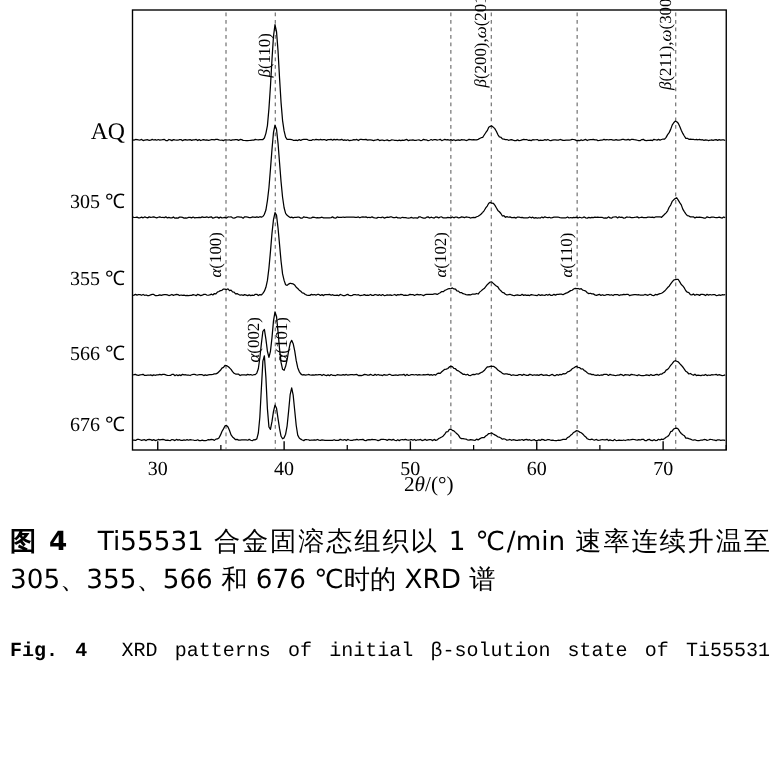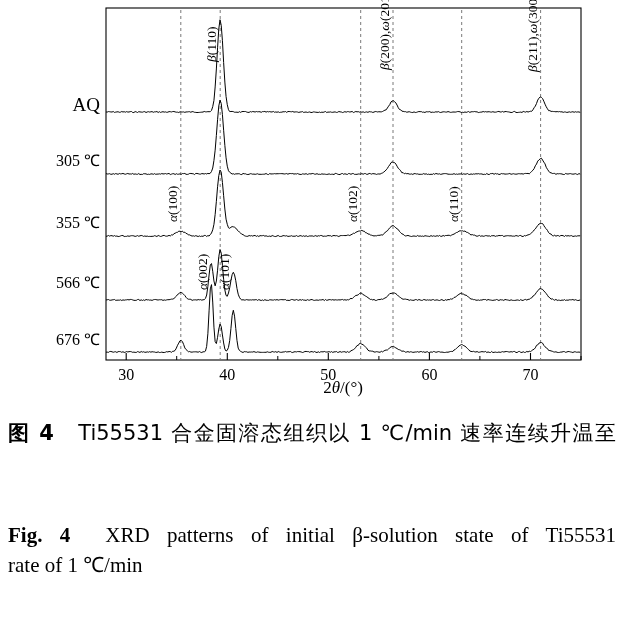--- a/index.html
+++ b/index.html
@@ -31,23 +31,23 @@
   }
   .cap-zh {
     top: 418px;
     font-family: "DejaVu Sans", sans-serif;
     font-size: 21px;
     line-height: 30px;
     text-align: justify;
   }
   .cap-zh b { font-weight: bold; }
   .cap-en {
-    top: 520px;
-    font-family: Liberation Serif, serif;
-    font-size: 21px;
+    top: 506px;
+    font-family: Liberation Mono, monospace;
+    font-size: 16px;
     line-height: 30px;
     text-align: justify;
   }
   .cap-en .lbl { font-weight: bold; }
   .cap-line { display: block; white-space: pre-wrap; }
   .cap-line.justify {
     text-align: justify;
     text-align-last: justify;
   }
 </style>
@@ -122,18 +122,18 @@
         <g transform="translate(457.7,222) rotate(-90)">
           <text x="0" y="0" text-anchor="start" font-family="Liberation Serif, serif" font-size="13.5"><tspan font-style="italic">α</tspan><tspan>(</tspan><tspan>1</tspan><tspan>1</tspan><tspan>0</tspan><tspan>)</tspan></text>
         </g>
       </g>
     <text id="xlabel" x="343" y="393" text-anchor="middle" font-family="Liberation Serif, serif" font-size="17"><tspan>2</tspan><tspan font-style="italic">θ</tspan><tspan>/(°)</tspan></text>
   </svg>
 </div>
 
 <div class="caption-block cap-zh">
   <span class="cap-line justify"><b>图 4</b><span>&nbsp;&nbsp;&nbsp;</span><span>Ti55531 合金固溶态组织以 1 ℃/min 速率连续升温至</span></span>
+  <span class="cap-line">305、355、566 和 676 ℃时的 XRD 谱</span>
 </div>
 
 <div class="caption-block cap-en">
   <span class="cap-line justify"><span class="lbl">Fig. 4</span><span>&nbsp;&nbsp;</span><span>XRD patterns of initial β-solution state of Ti55531</span></span>
-  <span class="cap-line">rate of 1 ℃/min</span>
 </div>
 
 </body></html>

